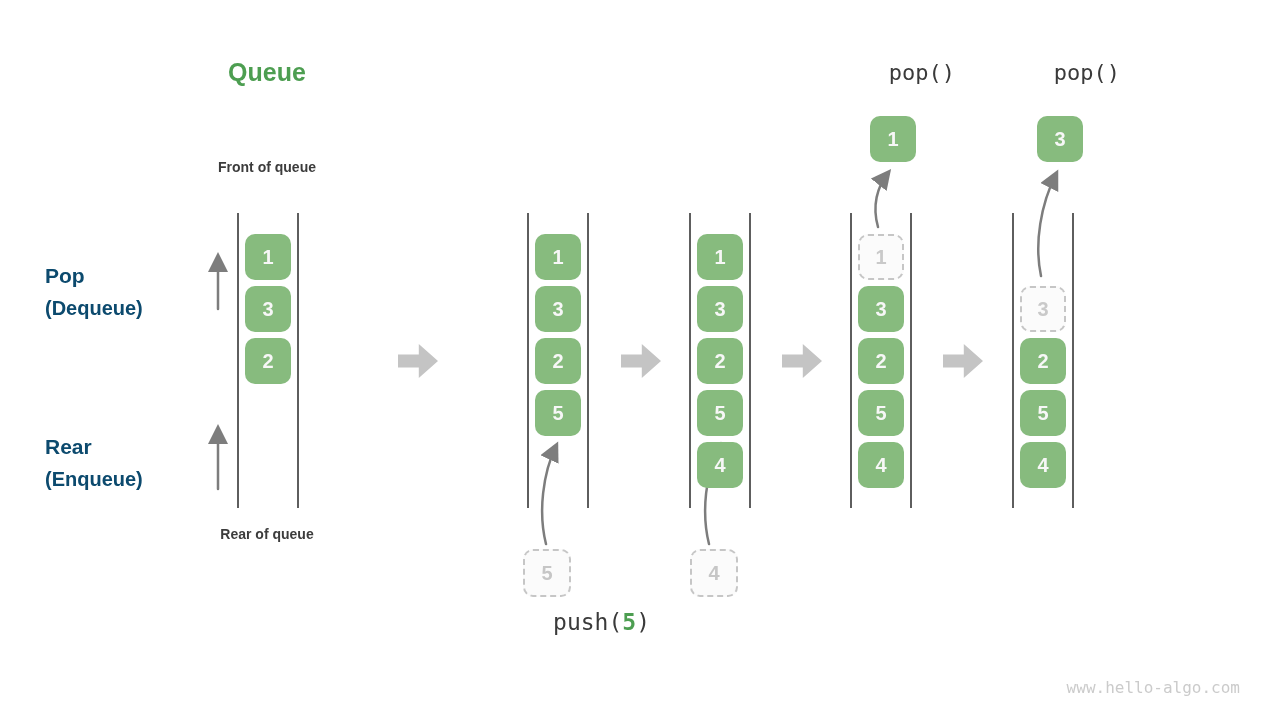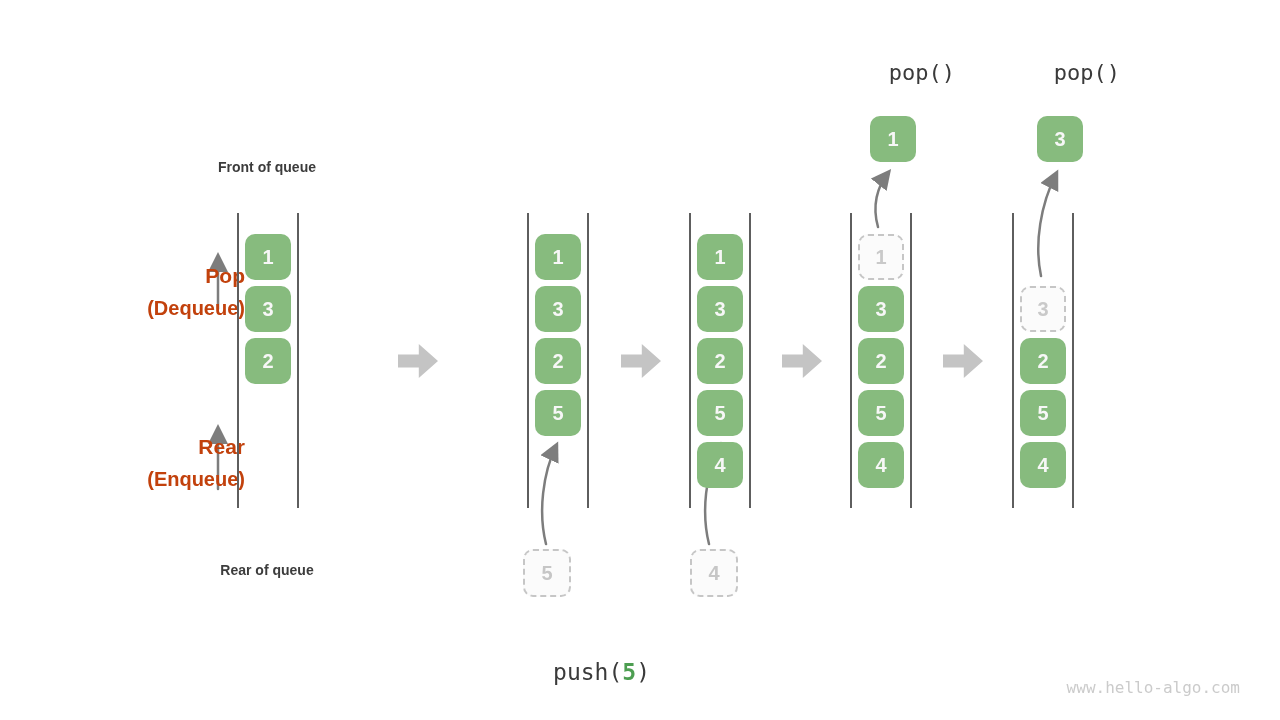--- a/index.html
+++ b/index.html
@@ -7,21 +7,21 @@
     position:relative;width:1280px;height:720px;background:#ffffff;overflow:hidden;
     font-family:"Liberation Sans","DejaVu Sans",sans-serif;
   }
   .abs{position:absolute;}
   .title{
     font-size:25px;font-weight:700;color:#4D9E51;text-align:center;
   }
   .big-label{
     font-size:14px;font-weight:700;color:#3C3C3C;text-align:center;
   }
-  .op-block{text-align:right;color:#c2410c;}
+  .op-block{text-align:left;color:#0c4a6e;}
   .op-block .b{font-size:21px;font-weight:700;line-height:1.55;}
   .op-block .r{font-size:20px;font-weight:700;line-height:1.55;}
   .column{
     position:absolute;top:213px;width:62px;height:295px;box-sizing:border-box;
     border-left:2px solid #5E5E5E;border-right:2px solid #5E5E5E;
   }
   .slot{
     position:absolute;left:50%;transform:translateX(-50%);
     width:46px;height:46px;border-radius:10px;box-sizing:border-box;
     text-align:center;line-height:46px;font-size:20px;font-weight:600;
@@ -69,24 +69,25 @@
     <g stroke="#7D7D7D" stroke-width="2.5" fill="none" stroke-linecap="round">
       <path d="M218,309 L218,257" marker-end="url(#ah)"></path>
       <path d="M218,489 L218,429" marker-end="url(#ah)"></path>
       <path d="M546,544 C538,512 543,473 556,446" marker-end="url(#ah)"></path>
       <path d="M709,544 C701,512 706,473 719,446" marker-end="url(#ah)"></path>
       <path d="M878,227 C872,206 877,187 888,173" marker-end="url(#ah)"></path>
       <path d="M1041,276 C1034,243 1041,204 1056,174" marker-end="url(#ah)"></path>
     </g>
   </svg>
 
+  <div class="abs title" style="left:187px;top:58px;width:160px;">Queue</div>
 
   <div class="abs big-label" style="left:167px;top:159px;width:200px;">Front of queue</div>
 
-  <div class="abs big-label" style="left:167px;top:562px;width:200px;">Rear of queue</div>
+  <div class="abs big-label" style="left:167px;top:526px;width:200px;">Rear of queue</div>
 
   <div class="abs op-block" style="left:45px;top:260px;width:200px;">
     <div class="b">Pop</div>
     <div class="r">(Dequeue)</div>
   </div>
 
   <div class="abs op-block" style="left:45px;top:431px;width:200px;">
     <div class="b">Rear</div>
     <div class="r">(Enqueue)</div>
   </div>
@@ -99,21 +100,21 @@
 
   <div class="block-arrow" style="left:398px;top:344px;"></div>
 
   <div class="column" style="left:527px;">
     <div class="slot solid" style="top:21px;">1</div>
     <div class="slot solid" style="top:73px;">3</div>
     <div class="slot solid" style="top:125px;">2</div>
     <div class="slot solid" style="top:177px;">5</div>
   </div>
   <div class="floating-box dashed" style="left:523px;top:549px;">5</div>
-  <div class="abs mono-label" style="left:470px;top:659px;width:180px;font-size:23px;">
+  <div class="abs mono-label" style="left:470px;top:609px;width:180px;font-size:23px;">
     <span>push(</span><span class="arg">5</span><span>)</span>
   </div>
 
   <div class="block-arrow" style="left:621px;top:344px;"></div>
 
   <div class="column" style="left:689px;">
     <div class="slot solid" style="top:21px;">1</div>
     <div class="slot solid" style="top:73px;">3</div>
     <div class="slot solid" style="top:125px;">2</div>
     <div class="slot solid" style="top:177px;">5</div>

